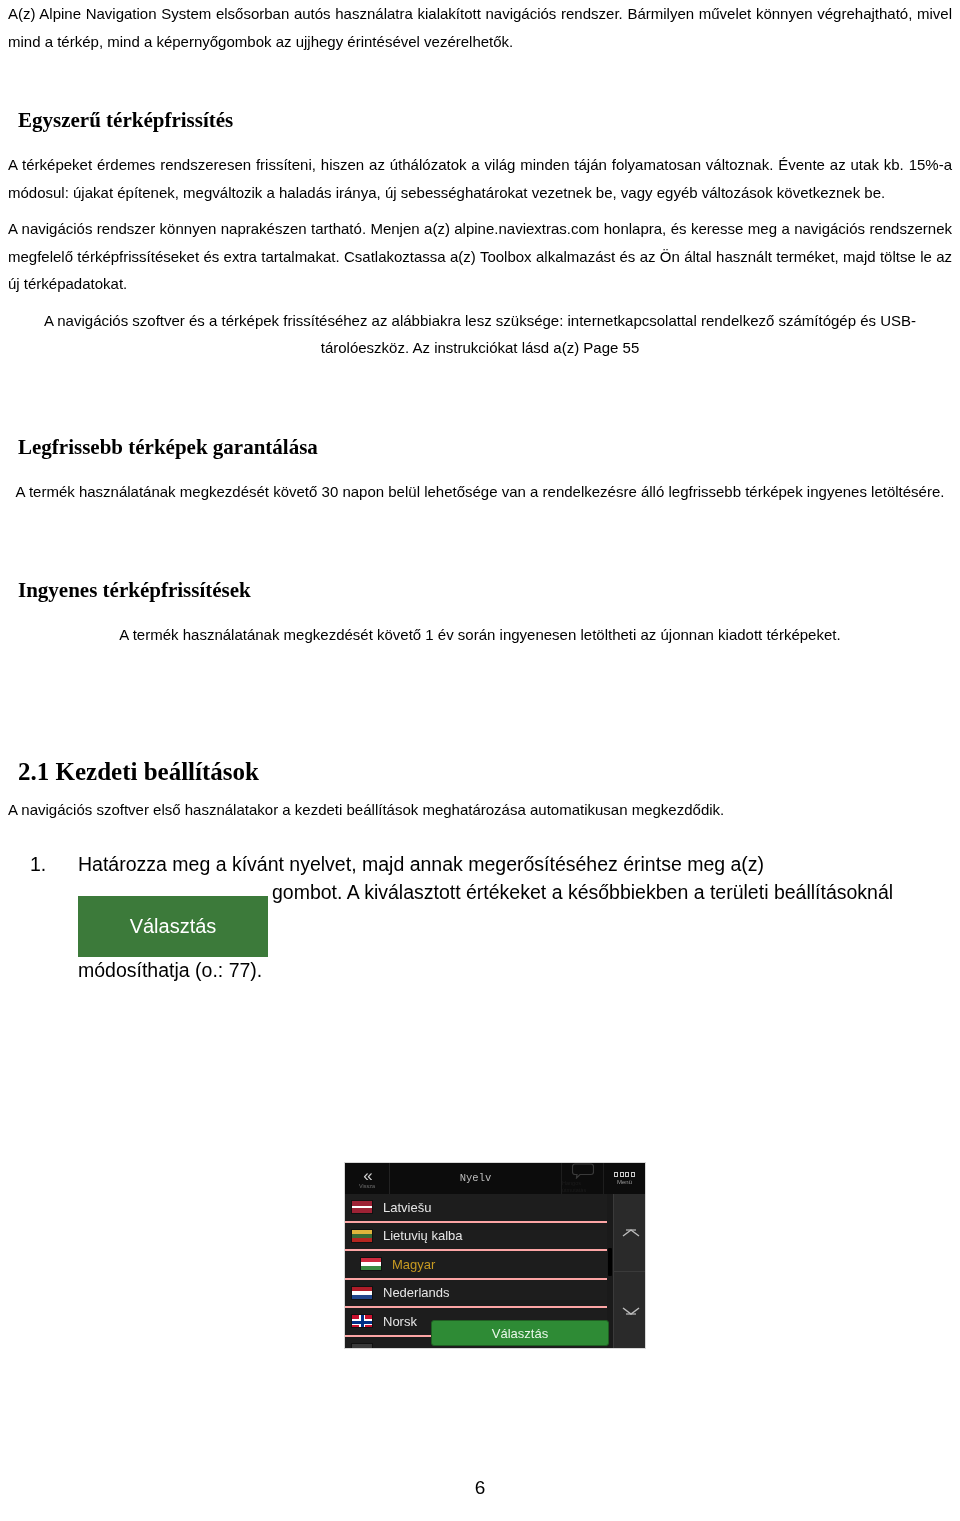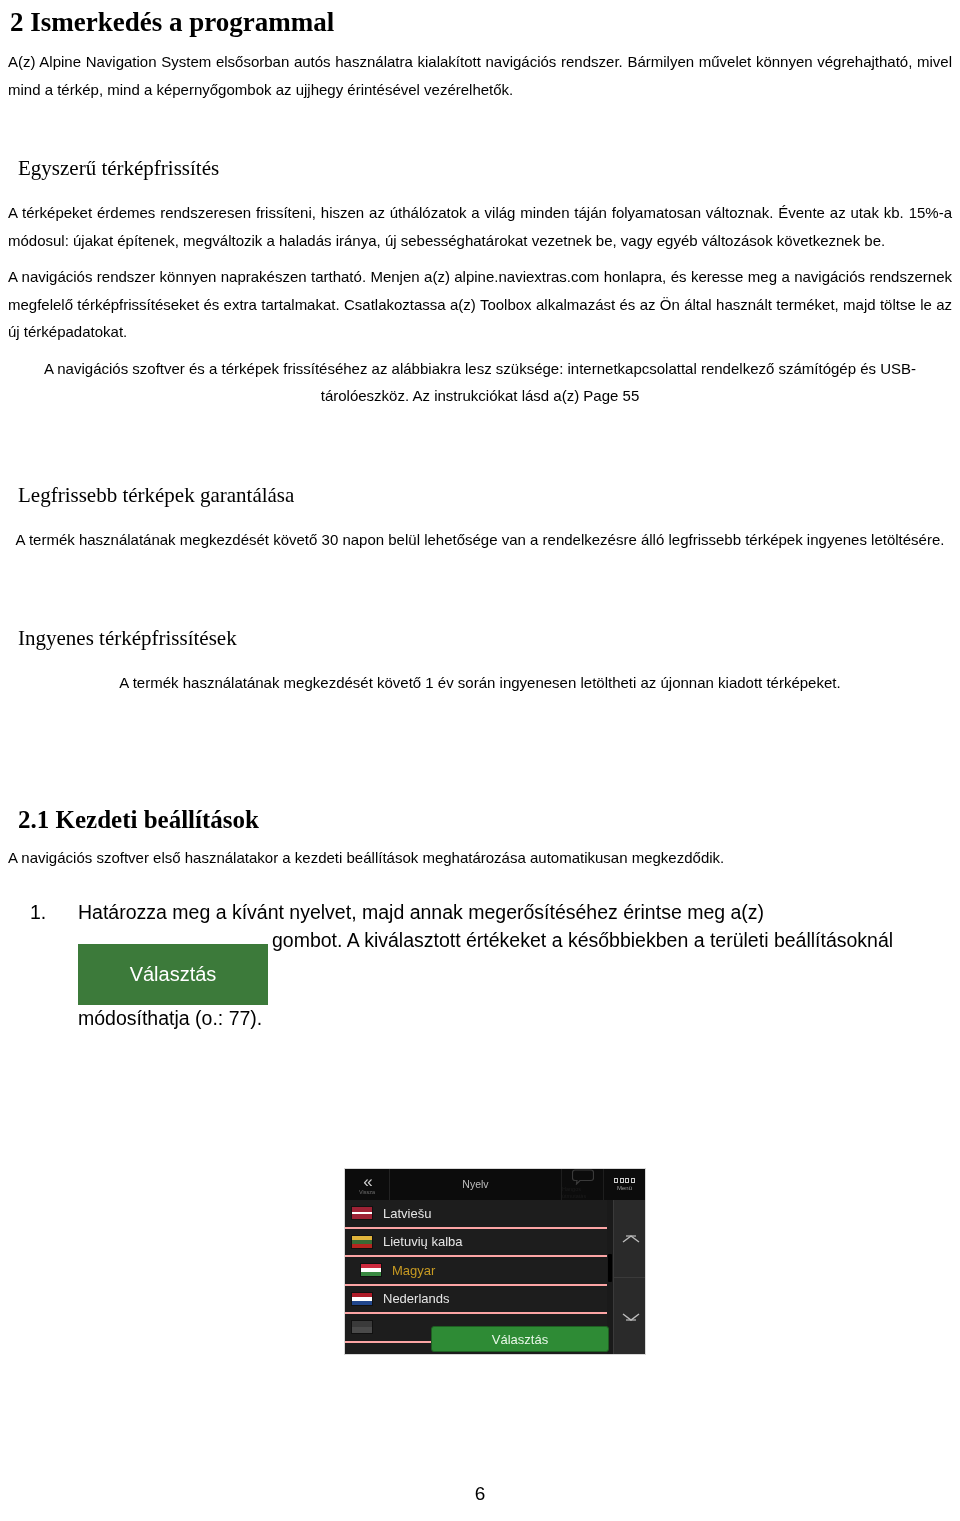--- a/index.html
+++ b/index.html
@@ -25,21 +25,21 @@
   h1.chapter {
     font-family: "Liberation Serif", serif;
     font-weight: bold;
     font-size: 27px;
     line-height: 32px;
     margin: 6px 0 10px 2px;
     letter-spacing: 0px;
   }
   h2.sub {
     font-family: "Liberation Serif", serif;
-    font-weight: normal;
+    font-weight: bold;
     font-size: 21px;
     line-height: 26px;
     margin: 0 0 0 10px;
   }
   h2.section {
     font-family: "Liberation Serif", serif;
     font-weight: bold;
     font-size: 25px;
     line-height: 30px;
     margin: 0 0 0 10px;
@@ -142,20 +142,21 @@
     margin-top: 1px;
   }
   .dev-title {
     flex: 1;
     display: flex;
     align-items: center;
     justify-content: center;
     color: #bdbdbd;
     font-size: 10.5px;
     padding-bottom: 2px;
+    font-family: Liberation Mono, monospace;
   }
   .dev-bubble {
     width: 42px;
     display: flex;
     flex-direction: column;
     align-items: center;
     justify-content: center;
     border-left: 1px solid #1e1e1e;
   }
   .dev-bubble .lbl {
@@ -300,21 +301,20 @@
     font-size: 19px;
     font-family: "Liberation Sans", sans-serif;
     color: #000;
   }
 </style>
 </head>
 <body>
 
 <div class="page">
 
-  <h1 class="chapter">2 Ismerkedés a programmal</h1>
 
   <p class="body">A(z) Alpine Navigation System elsősorban autós használatra kialakított navigációs rendszer. Bármilyen művelet könnyen végrehajtható, mivel mind a térkép, mind a képernyőgombok az ujjhegy érintésével vezérelhetők.</p>
 
   <div class="spacer-l"></div>
 
   <h2 class="sub">Egyszerű térképfrissítés</h2>
   <div class="spacer-s"></div>
   <p class="body">A térképeket érdemes rendszeresen frissíteni, hiszen az úthálózatok a világ minden táján folyamatosan változnak. Évente az utak kb. 15%-a módosul: újakat építenek, megváltozik a haladás iránya, új sebességhatárokat vezetnek be, vagy egyéb változások következnek be.</p>
   <div class="spacer-xs"></div>
   <p class="body">A navigációs rendszer könnyen naprakészen tartható. Menjen a(z) alpine.naviextras.com honlapra, és keresse meg a navigációs rendszernek megfelelő térképfrissítéseket és extra tartalmakat. Csatlakoztassa a(z) Toolbox alkalmazást és az Ön által használt terméket, majd töltse le az új térképadatokat.</p>
@@ -388,20 +388,27 @@
             <span>Lietuvių kalba</span>
           </div>
           <div class="lang-row selected">
             <span class="flag flag-hu"></span>
             <span>Magyar</span>
           </div>
           <div class="lang-row">
             <span class="flag flag-nl"></span>
             <span>Nederlands</span>
           </div>
+          <div class="lang-row">
+            <span class="flag flag-no">
+              <span class="cross-v"></span>
+                <span class="cross-h"></span>
+            </span>
+            <span>Norsk</span>
+          </div>
           <div class="lang-row partial">
             <span class="flag flag-pl"></span>
             <span></span>
           </div>
         </div>
 
         <div class="dev-scroll">
           <div class="thumb"></div>
         </div>
 

